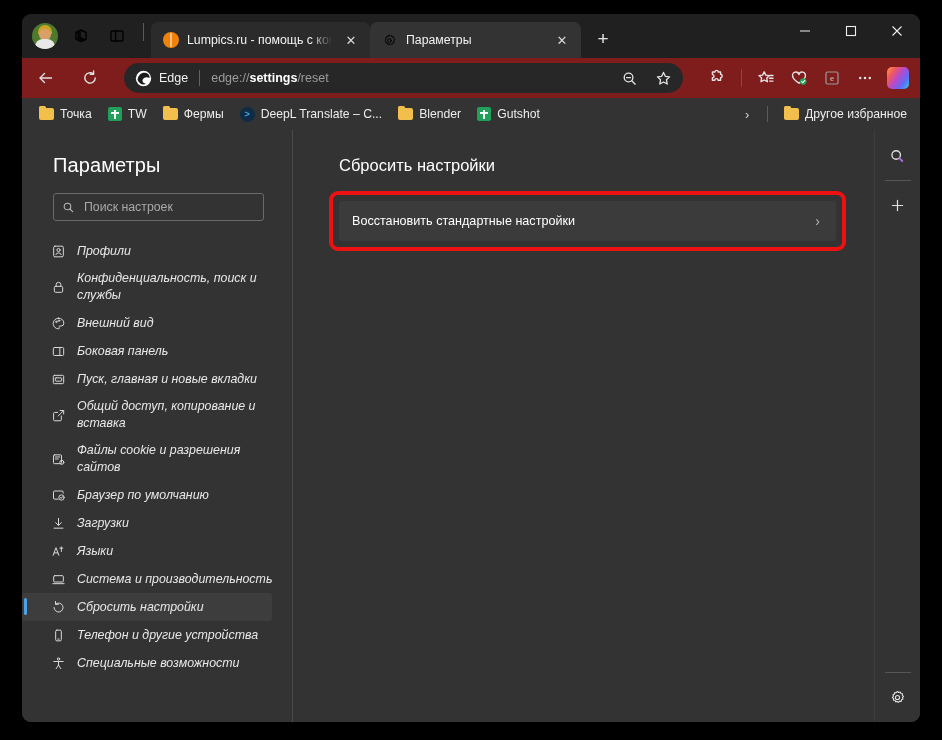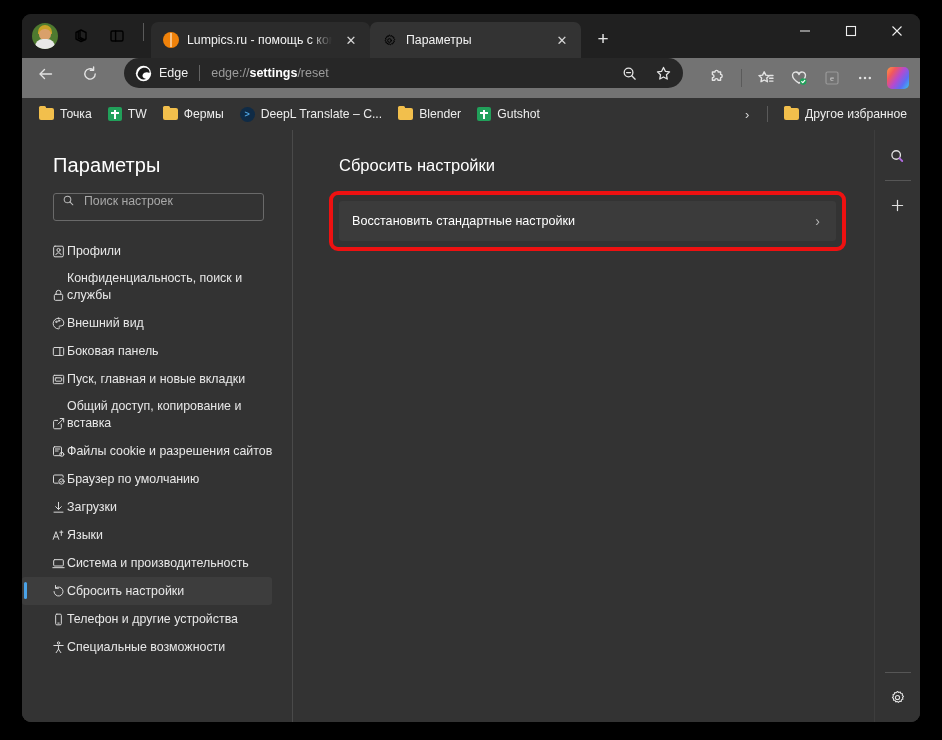--- a/index.html
+++ b/index.html
@@ -136,22 +136,23 @@
   .wc {
     width: 46px; height: 34px;
     display: flex; align-items: center; justify-content: center;
     color: #ededed;
   }
   .wc svg { display: block; }
 
   
   .toolbar {
     height: 40px;
-    background: #737373;
-    display: flex;
+    background: #7f1d1d;
+    display: flex;
+    align-items: center;
     padding: 0 6px 0 8px;
     gap: 12px;
     flex-shrink: 0;
   }
   .tb-icon {
     width: 32px; height: 32px;
     display: flex; align-items: center; justify-content: center;
     border-radius: 5px;
     color: #e3e3e3;
     flex-shrink: 0;
@@ -261,36 +262,37 @@
     padding: 0 0 0 31px;
     margin-bottom: 16px;
     letter-spacing: .1px;
   }
   .search-wrap { padding: 0 28px 0 31px; }
   .search-box {
     height: 28px;
     border: 1px solid #6a6a6a;
     border-radius: 3px;
     background: #333333;
-    display: flex; 
+    display: flex; align-items: center;
     padding: 0 8px;
     gap: 9px;
   }
   .search-box .ph {
     font-size: 12.3px; color: #a8a8a8;
   }
   .nav-list { margin-top: 16px; }
   .nav-item {
     display: flex;
-    align-items: flex-end;
-    gap: 0;
+    align-items: center;
+    gap: 10px;
     padding: 5px 14px 5px 28px;
     margin: 0 0 0 0;
     position: relative;
     min-height: 26px;
+    font-style: italic;
   }
   .nav-item .n-ico {
     width: 17px; height: 17px; flex-shrink: 0;
     color: #d8d8d8; margin-top: 1px;
     display: flex; align-items: center; justify-content: center;
   }
   .nav-item .n-label {
     font-size: 12.4px;
     color: #e8e8e8;
     line-height: 17px;

